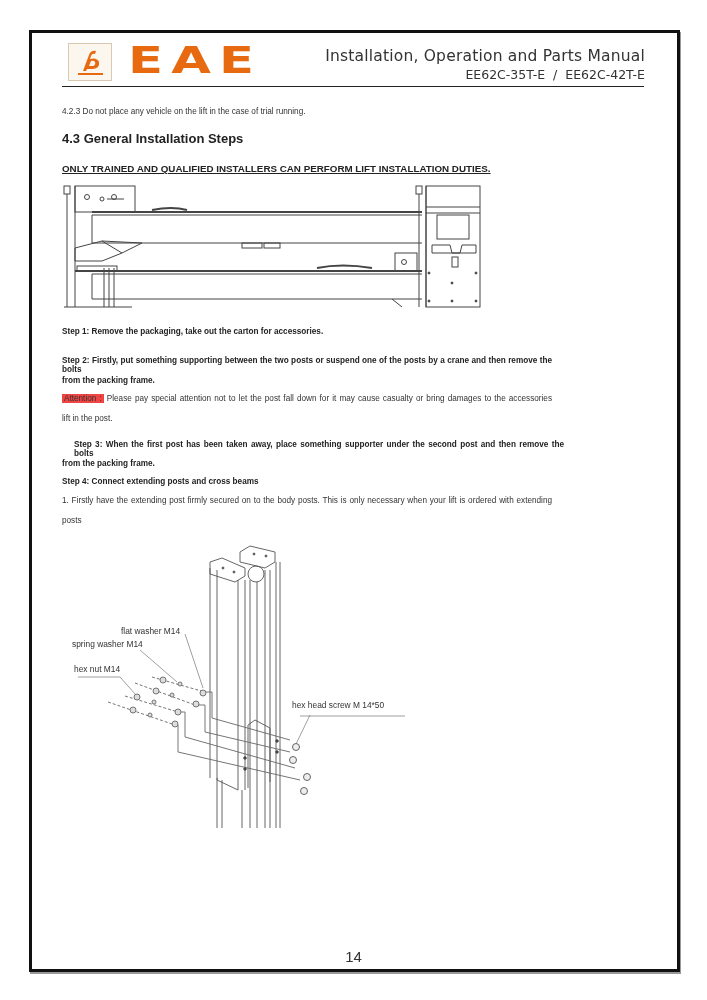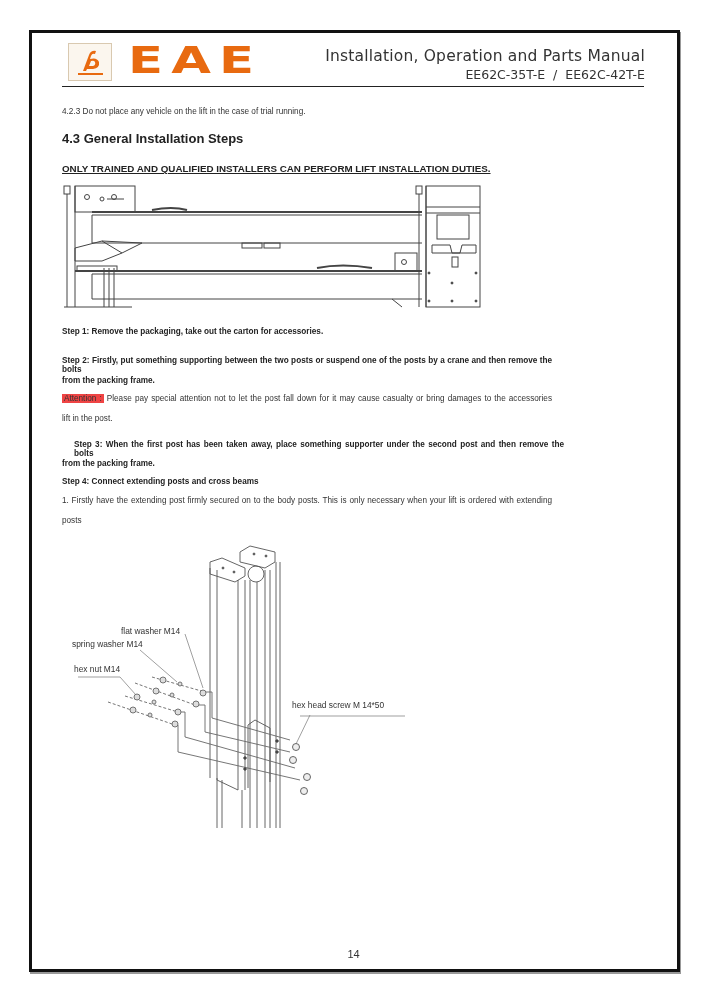--- a/index.html
+++ b/index.html
@@ -13,21 +13,21 @@
     .header-rule { position: absolute; left: 62px; top: 86px; width: 582px; height: 1px; background: #222; }
     .txt { position: absolute; left: 62px; font-size: 8.2px; color: #333; white-space: nowrap; }
     .bold { font-weight: bold; color: #222; }
     .h2 { position: absolute; left: 62px; top: 131px; font-size: 13px; font-weight: bold; color: #222; }
     .warn { position: absolute; left: 62px; top: 163px; font-size: 9.8px; font-weight: bold; text-decoration: underline; color: #222; white-space: nowrap; }
     .justify { width: 490px; white-space: normal; text-align: justify; text-align-last: justify; }
     .attention-label { background: #ef4444; padding: 0 2px; }
     .fig1 { position: absolute; left: 62px; top: 183px; width: 424px; height: 126px; }
     .fig2 { position: absolute; left: 60px; top: 540px; width: 380px; height: 300px; }
     .fig-label { position: absolute; font-size: 8.4px; color: #333; white-space: nowrap; }
-    .page-number { position: absolute; left: 0; width: 707px; top: 948px; text-align: center; font-size: 11px; color: #333; }
+    .page-number { position: absolute; left: 0; width: 707px; top: 948px; text-align: center; font-size: 15px; color: #333; }
   </style>
 </head>
 <body>
 
 <div class="page-frame"></div>
 
 <div class="logo-box">
   <svg width="34" height="30" viewBox="0 0 34 30">
     <path d="M10 24 L16 8 Q18 3 23 4 L22 7 Q19 6 18 9 L17 12 Q24 10 26 15 Q27 21 20 22 L14 22 L13 24 Z M18 14 L16 19 L20 19 Q23 18 22 15 Q21 13 18 14 Z" fill="#e86a10"></path>
     <rect x="5" y="26" width="25" height="2" fill="#e86a10"></rect>

